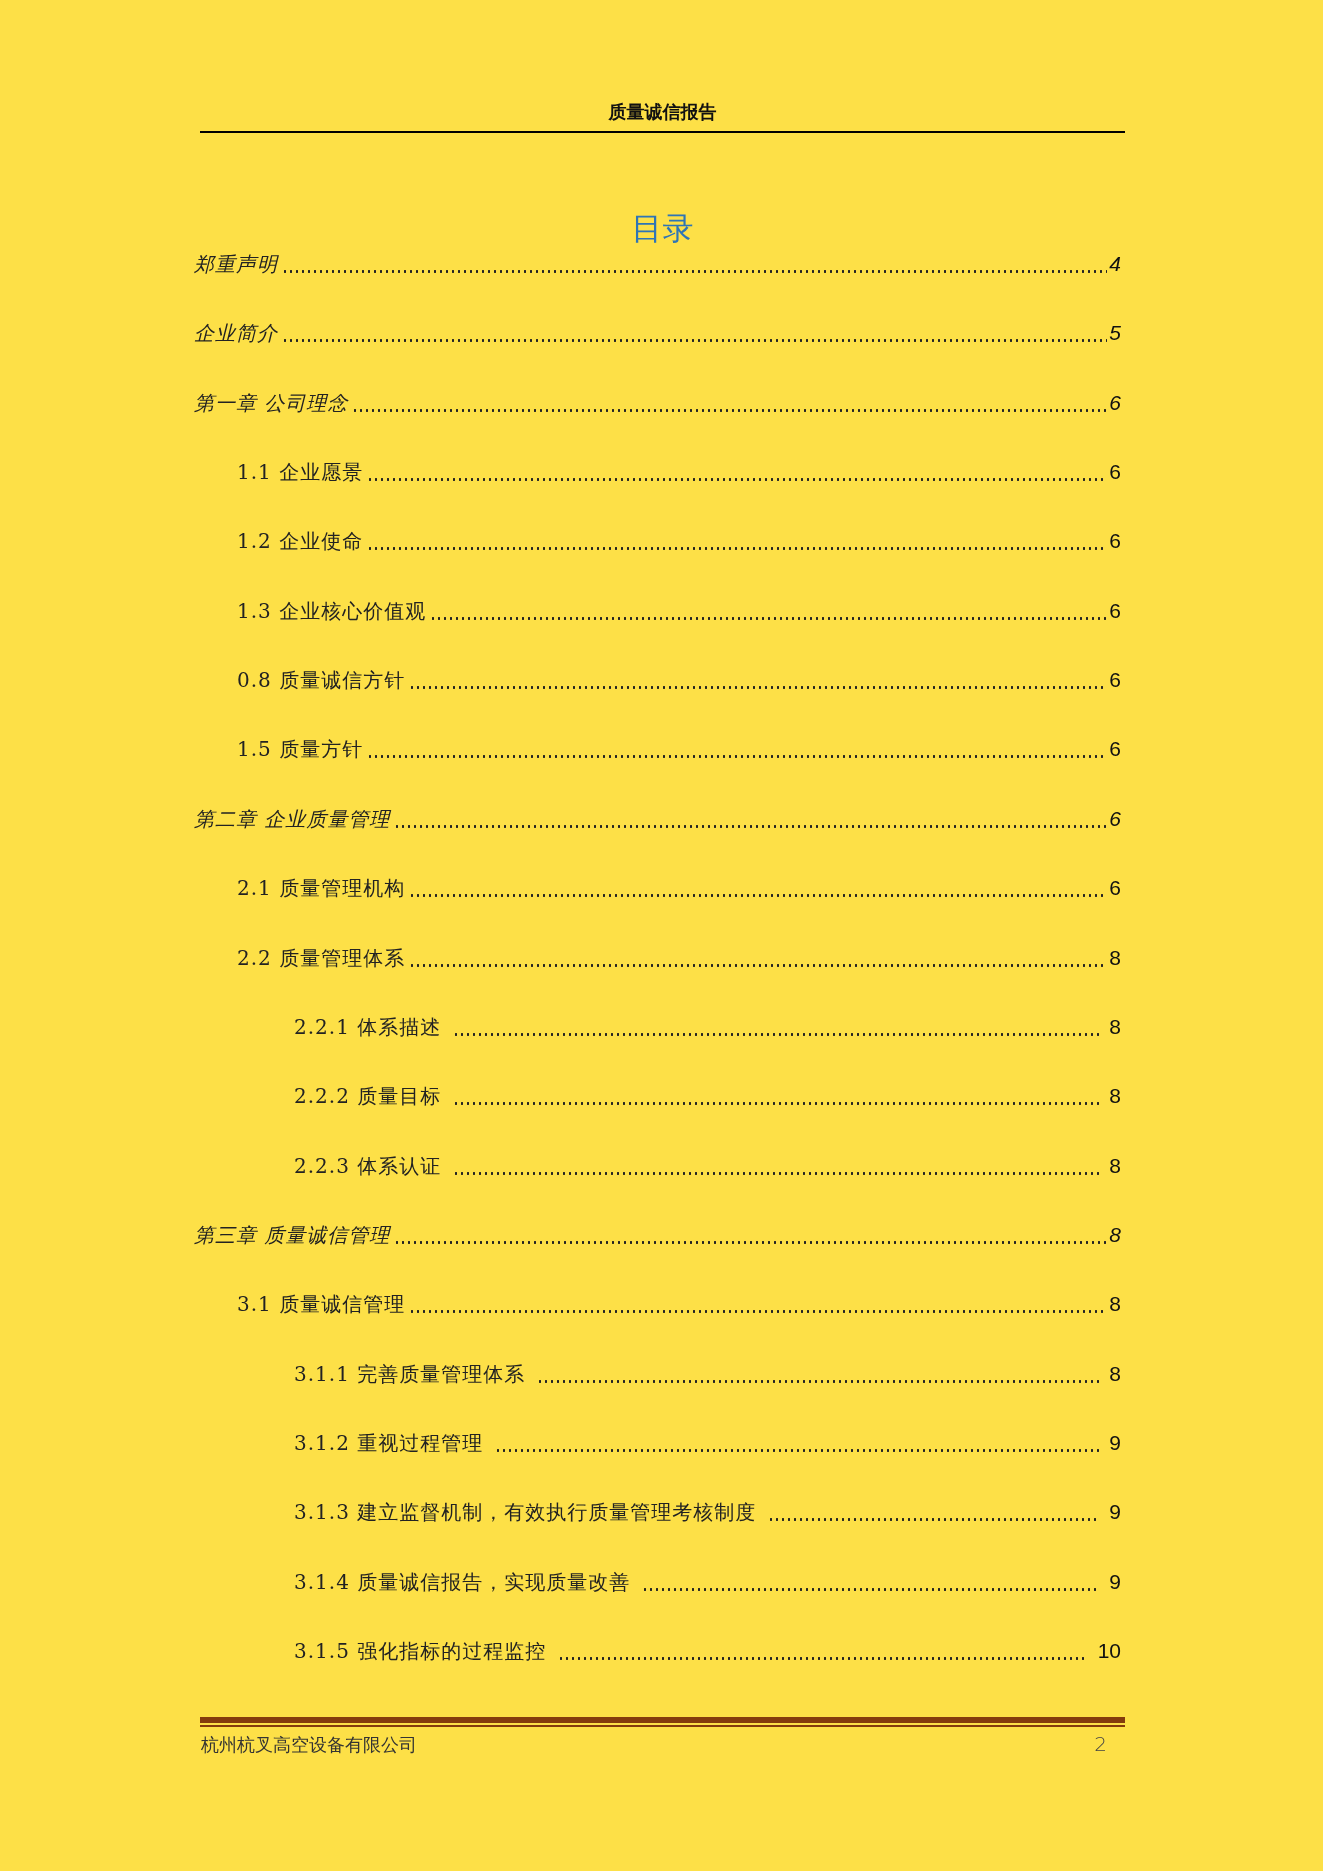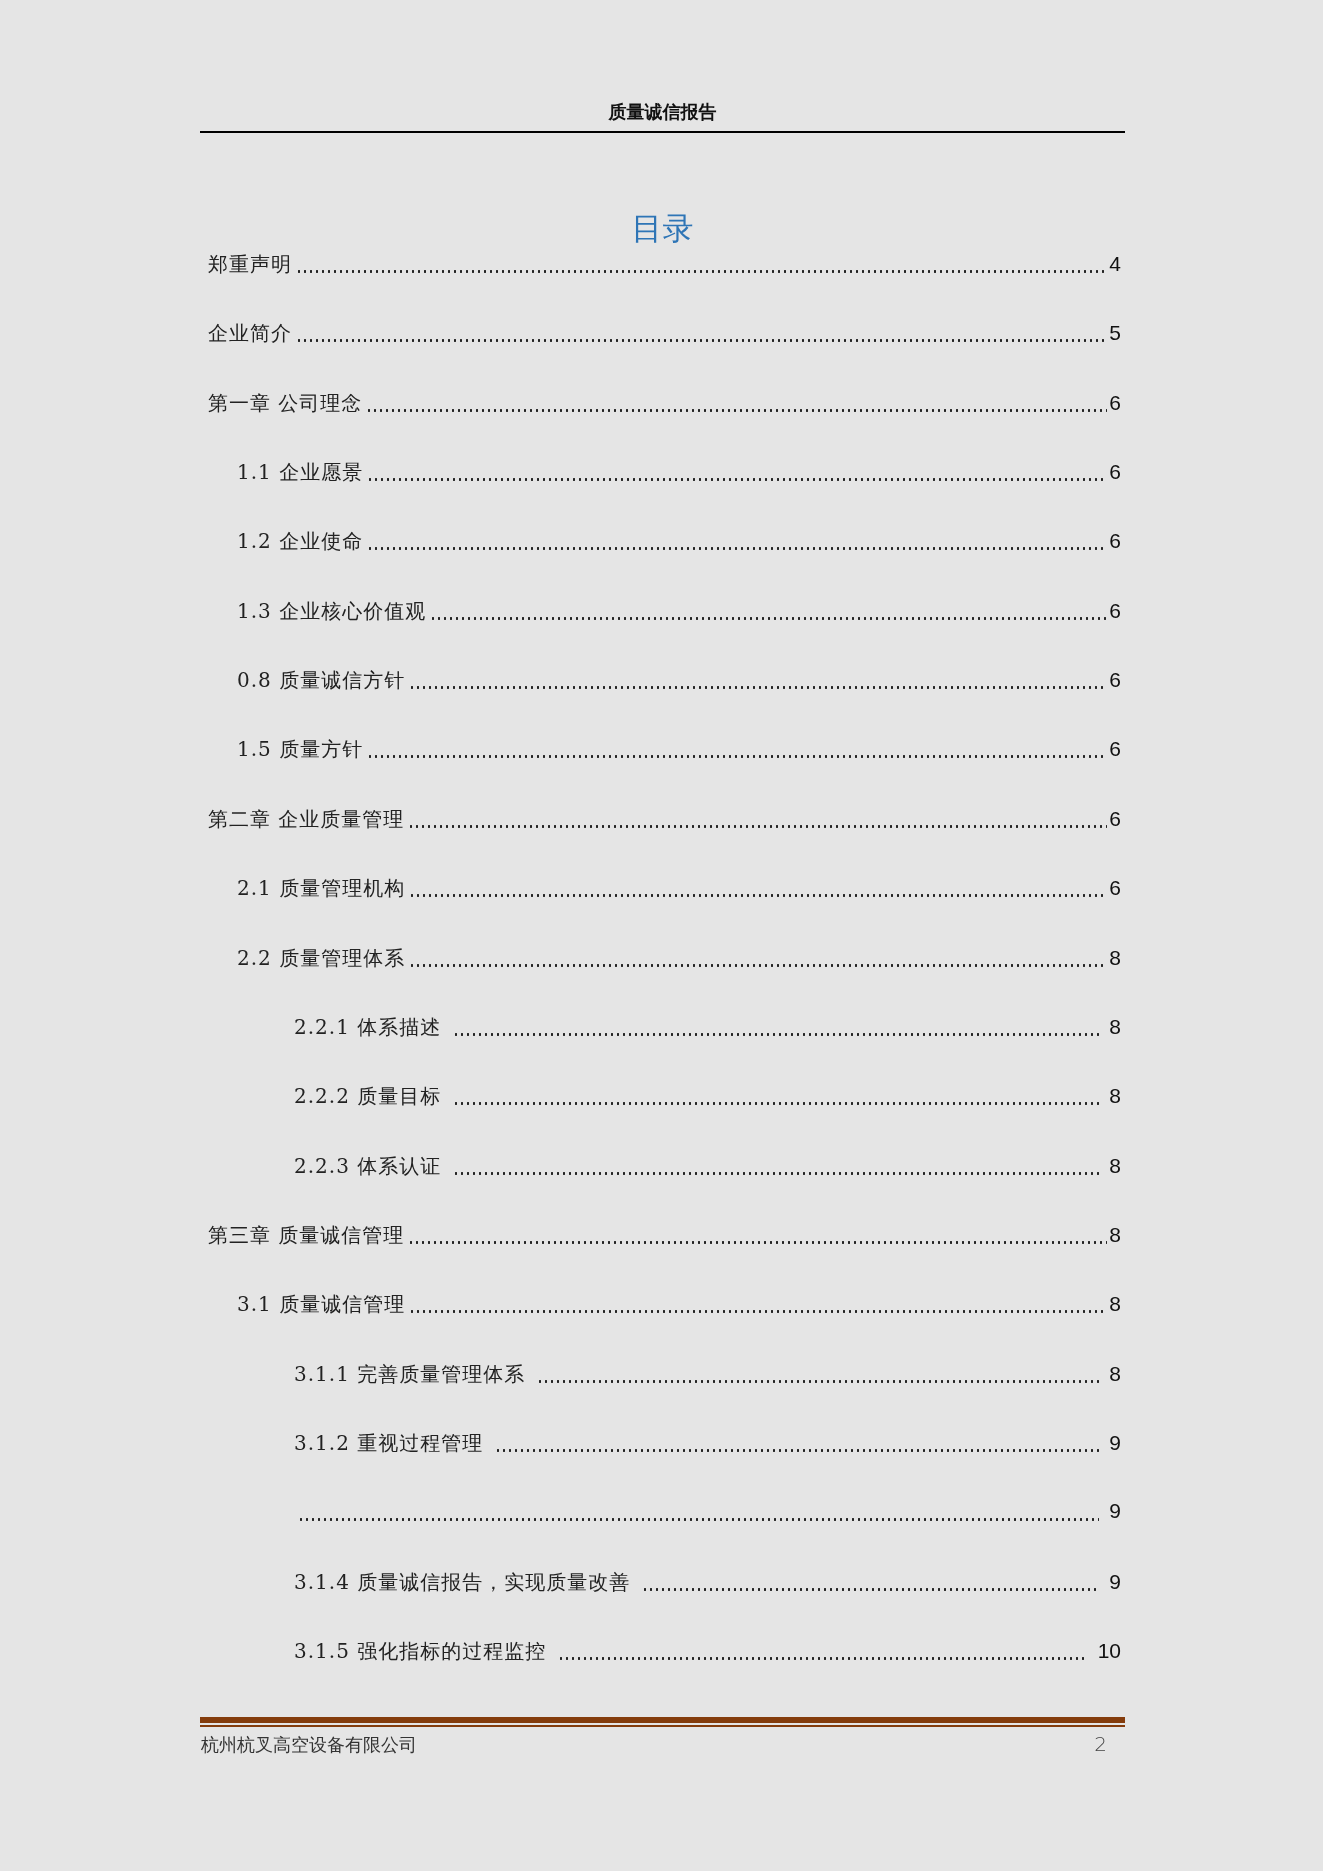--- a/index.html
+++ b/index.html
@@ -1,38 +1,38 @@
 <!DOCTYPE html>
 <html><head>
   <meta charset="utf-8">
   <style>
     html, body { margin: 0; padding: 0; background: #ffffff; }
     body { width: 1323px; height: 1871px; position: relative; overflow: hidden; }
-    .page { position: absolute; left: 0; top: 0; width: 1323px; height: 1871px; background: #e5e5e5; }
+    .page { position: absolute; left: 0; top: 0; width: 1323px; height: 1871px; background: #fde047; }
     .header-text {
       position: absolute; left: 200px; width: 925px; top: 101px;
       text-align: center; font-family: "DejaVu Sans", sans-serif; font-weight: bold;
       font-size: 18px; color: #111; line-height: 22px;
     }
     .header-rule {
       position: absolute; left: 200px; width: 925px; top: 131px; height: 2px; background: #000;
     }
     .toc-title {
       position: absolute; left: 200px; width: 925px; top: 174px;
       text-align: center; font-family: "DejaVu Sans", sans-serif; font-size: 31px;
       color: #2E75B6; line-height: 38px; font-weight: normal; margin-top: 35px;
     }
     .toc { position: absolute; left: 0; top: 0; width: 1323px; }
     .toc-row {
       position: absolute; display: flex; align-items: baseline;
       right: 202px; height: 30px;
       font-family: "DejaVu Serif", "Liberation Serif", serif; font-size: 20px; color: #222;
       text-decoration: none;
     }
-    .toc-row.l1 { left: 208px; }
+    .toc-row.l1 { left: 194px; font-style: italic; }
     .toc-row.l2 { left: 237px; }
     .toc-row.l3 { left: 294px; gap: 8px; }
     .toc-label { white-space: nowrap; letter-spacing: 1px; }
     .toc-leader {
       flex: 1; margin: 0 2px 0 4px; height: 3px; align-self: flex-end; margin-bottom: 8px;
       background-image: radial-gradient(circle, #222 1.1px, transparent 1.3px);
       background-size: 6px 3px; background-repeat: repeat-x; background-position: left center;
     }
     .toc-page {
       font-family: "Liberation Sans", sans-serif; font-size: 21px; color: #111; white-space: nowrap;
@@ -146,20 +146,21 @@
       <span class="toc-label">3.1.1 完善质量管理体系</span>
       <span class="toc-leader"></span>
       <span class="toc-page">8</span>
     </a>
     <a class="toc-row l3" style="top:1430px">
       <span class="toc-label">3.1.2 重视过程管理</span>
       <span class="toc-leader"></span>
       <span class="toc-page">9</span>
     </a>
     <a class="toc-row l3" style="top:1499px">
+      <span class="toc-label">3.1.3 建立监督机制，有效执行质量管理考核制度</span>
       <span class="toc-leader"></span>
       <span class="toc-page">9</span>
     </a>
     <a class="toc-row l3" style="top:1569px">
       <span class="toc-label">3.1.4 质量诚信报告，实现质量改善</span>
       <span class="toc-leader"></span>
       <span class="toc-page">9</span>
     </a>
     <a class="toc-row l3" style="top:1638px">
       <span class="toc-label">3.1.5 强化指标的过程监控</span>

